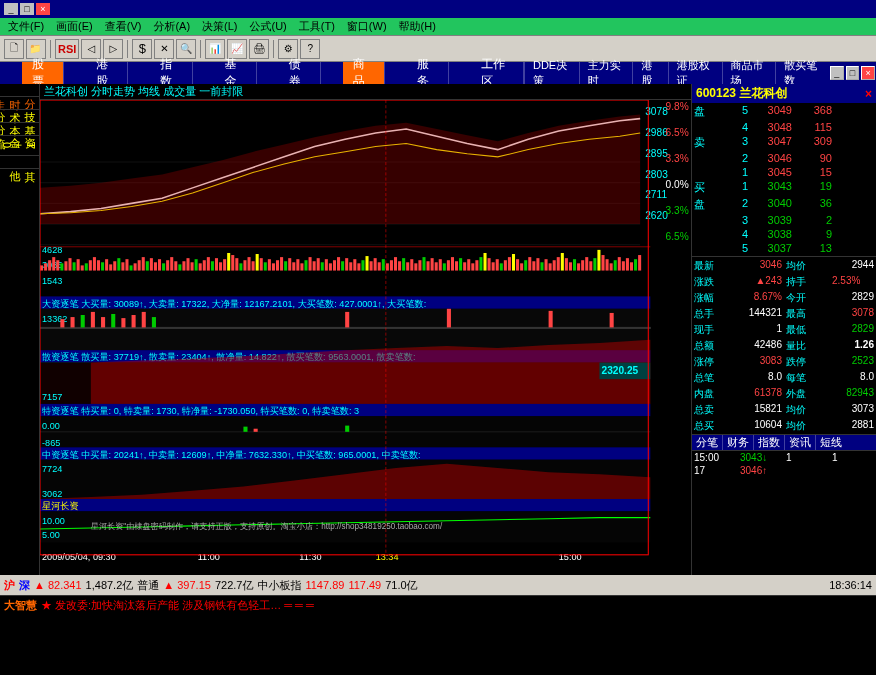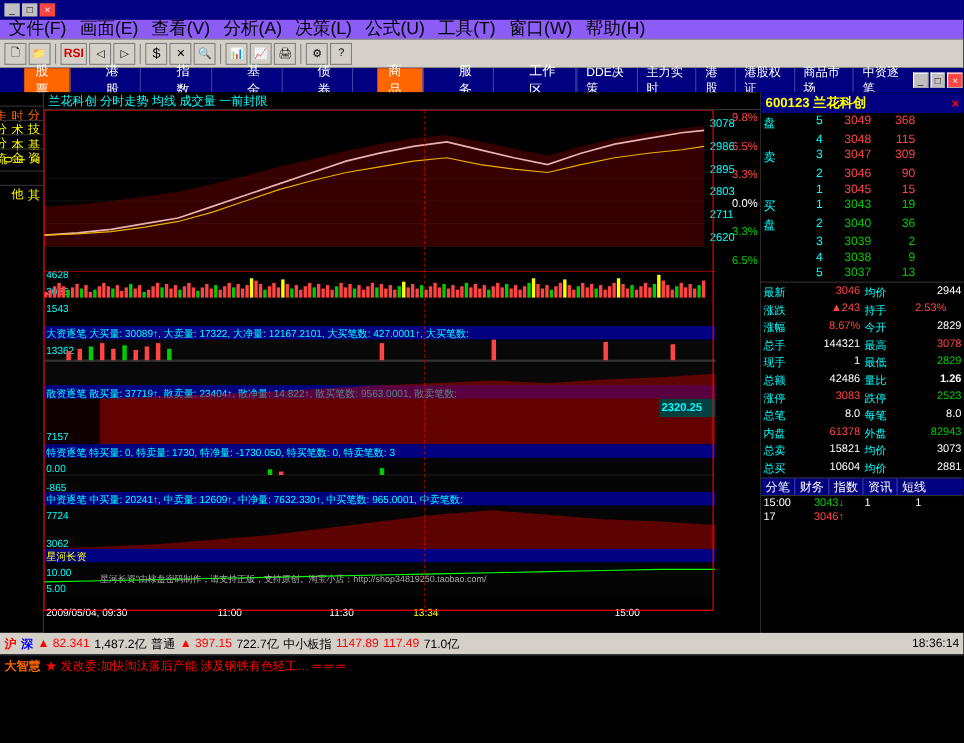--- a/index.html
+++ b/index.html
@@ -27,27 +27,27 @@
     #title-bar .title-icons { display: flex; gap: 2px; }
     #title-bar .title-icon { 
       background: #c0c0c0; color: #000; 
       width: 14px; height: 12px; 
       display: flex; align-items: center; justify-content: center;
       font-size: 9px; cursor: pointer;
     }
 
     
     #menu-bar {
-      background: #8b5cf6;
+      background: #22c55e;
       height: 18px;
       display: flex;
       align-items: center;
       padding: 0 2px;
       color: #000;
-      font-size: 16px;
+      font-size: 11px;
       border-bottom: 1px solid #808080;
     }
     .menu-item {
       padding: 1px 6px;
       cursor: pointer;
       white-space: nowrap;
     }
 
     
     #toolbar {
@@ -291,21 +291,21 @@
   <div class="tab">债券</div>
   <div class="tab" style="background:#ff6600;">商品</div>
   <div class="tab">服务</div>
   <div class="tab">工作区</div>
   <div class="tab-right-group">
     <div class="tab-right-btn">DDE决策</div>
     <div class="tab-right-btn">主力实时</div>
     <div class="tab-right-btn">港股</div>
     <div class="tab-right-btn">港股权证</div>
     <div class="tab-right-btn">商品市场</div>
-    <div class="tab-right-btn">中资逐笔</div>
+    <div class="tab-right-btn">散买笔数</div>
     <div class="tab-control-btn">_</div>
     <div class="tab-control-btn">□</div>
     <div class="tab-control-btn" style="background:#ff4444;color:#fff;">×</div>
   </div>
 </div>
 
 <div id="main-layout">
 
   <div id="left-sidebar">
     <div class="sidebar-section">

